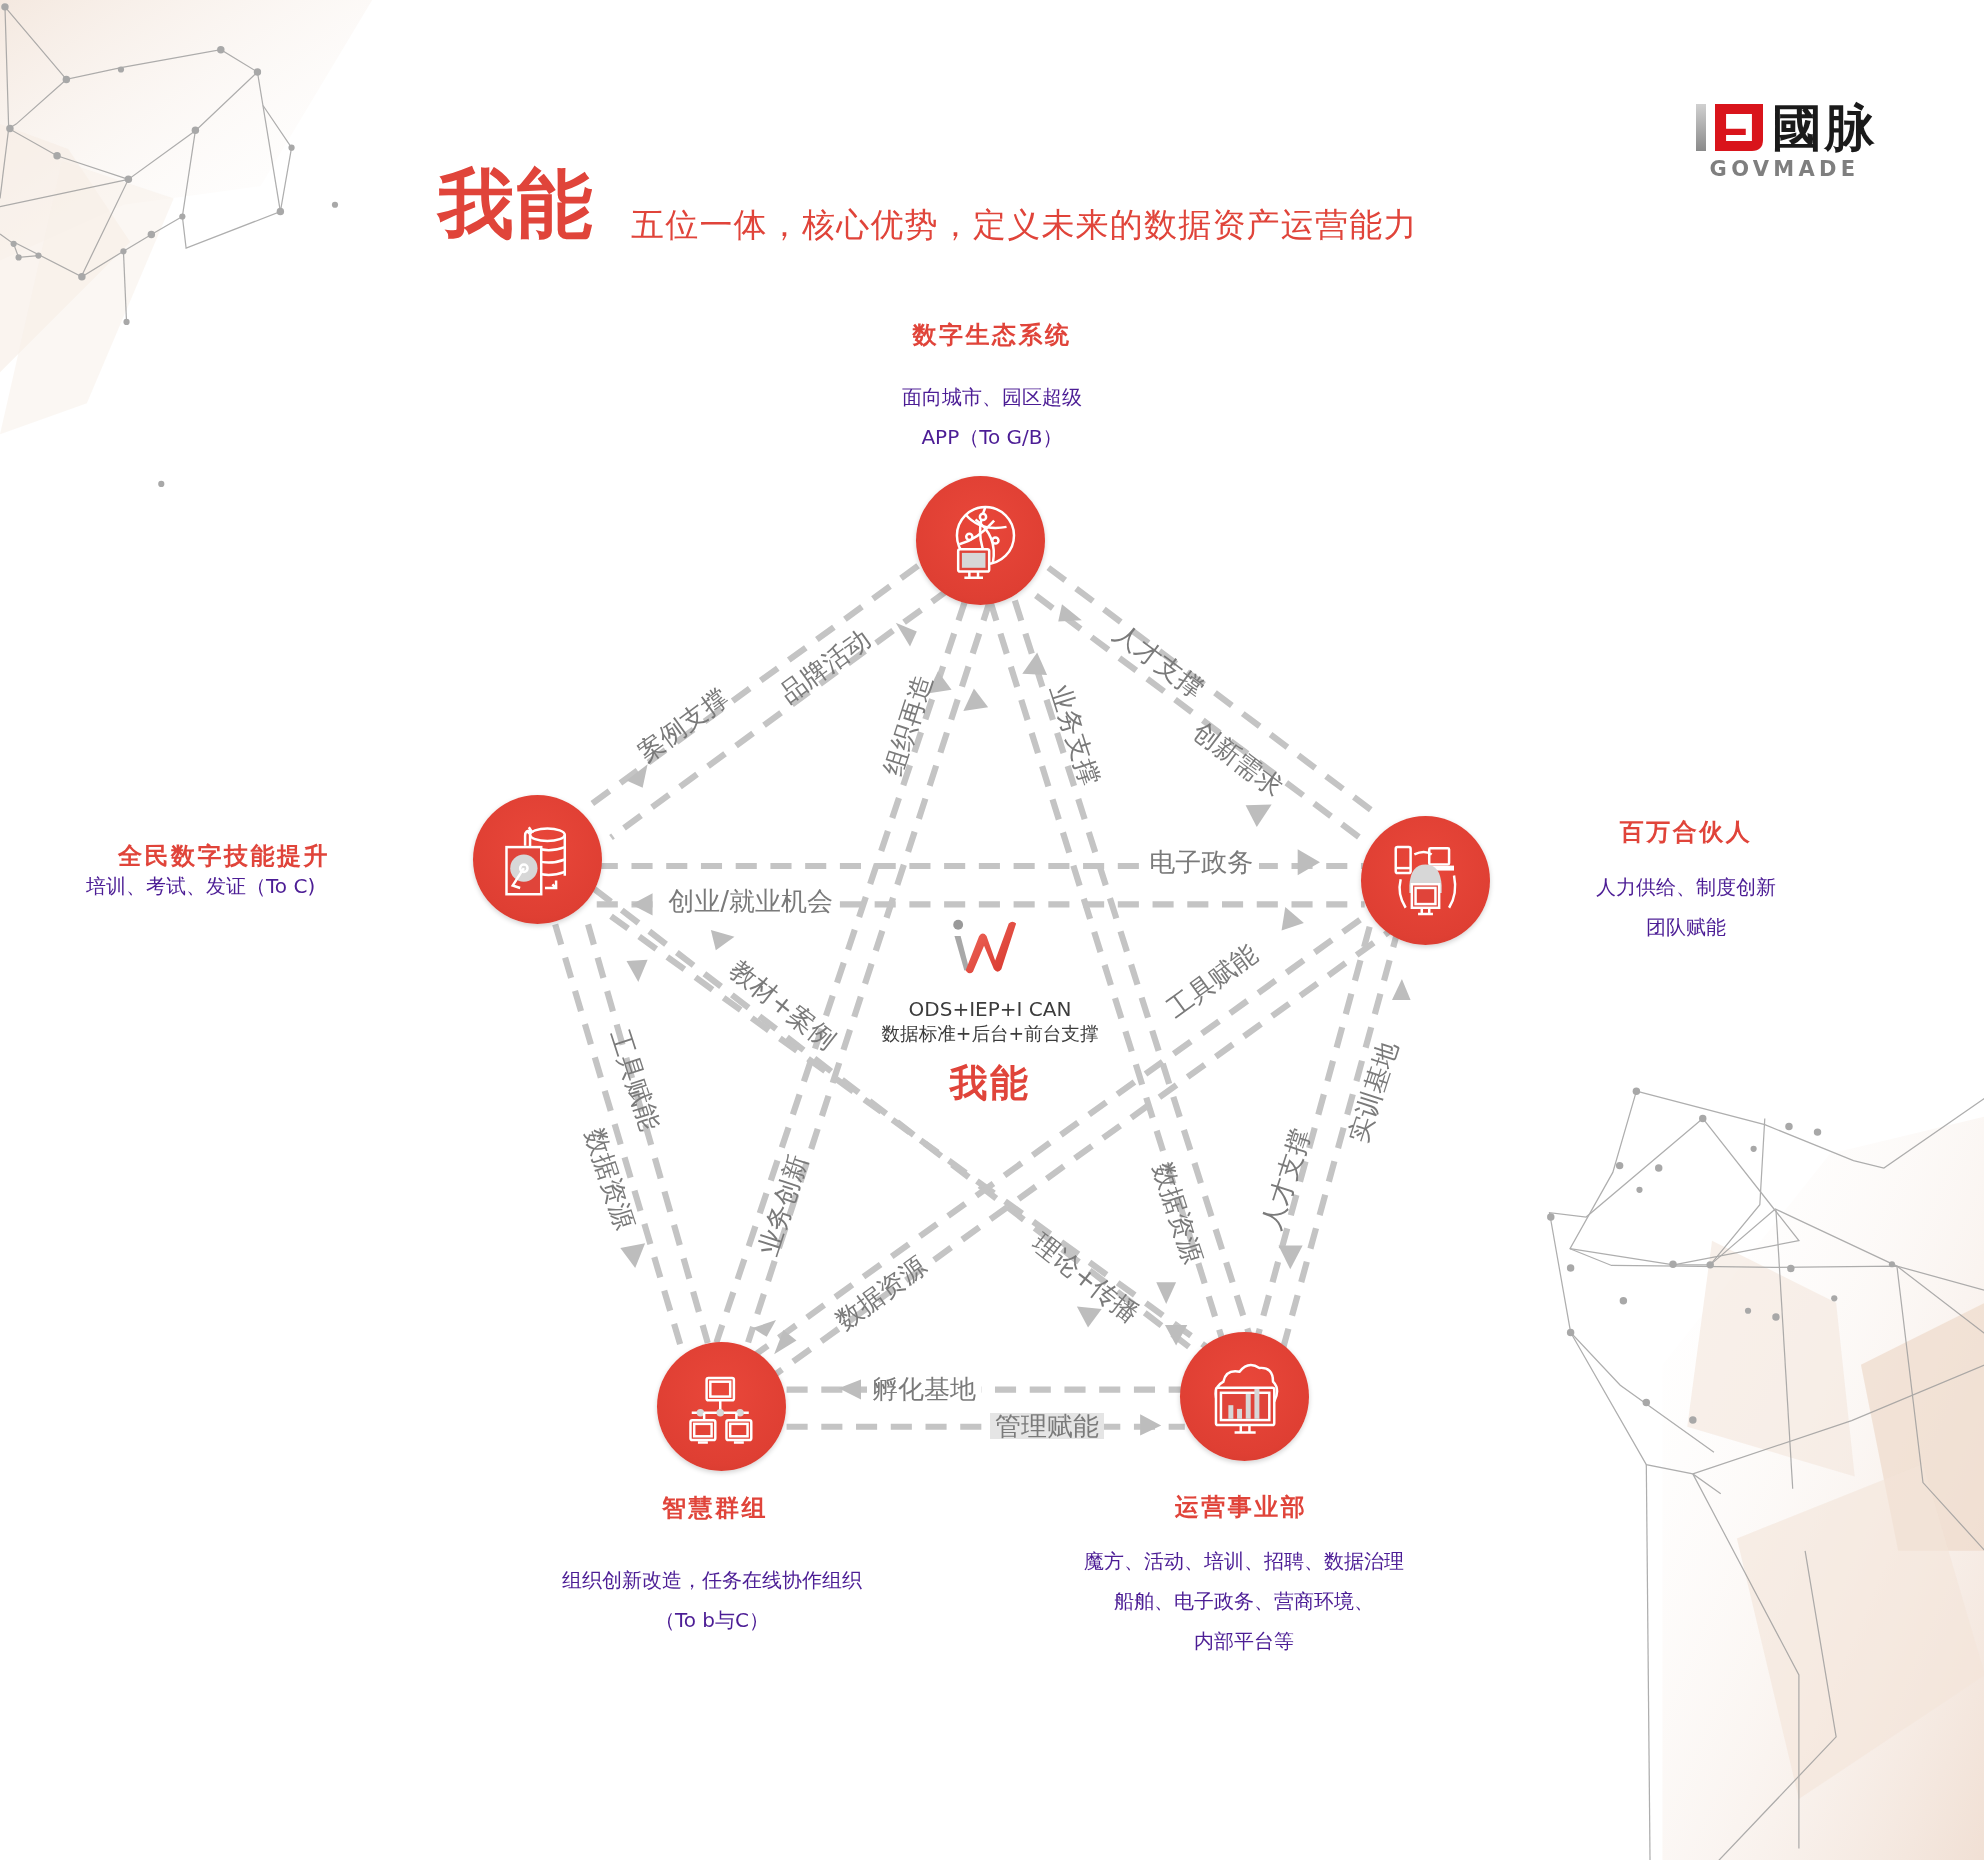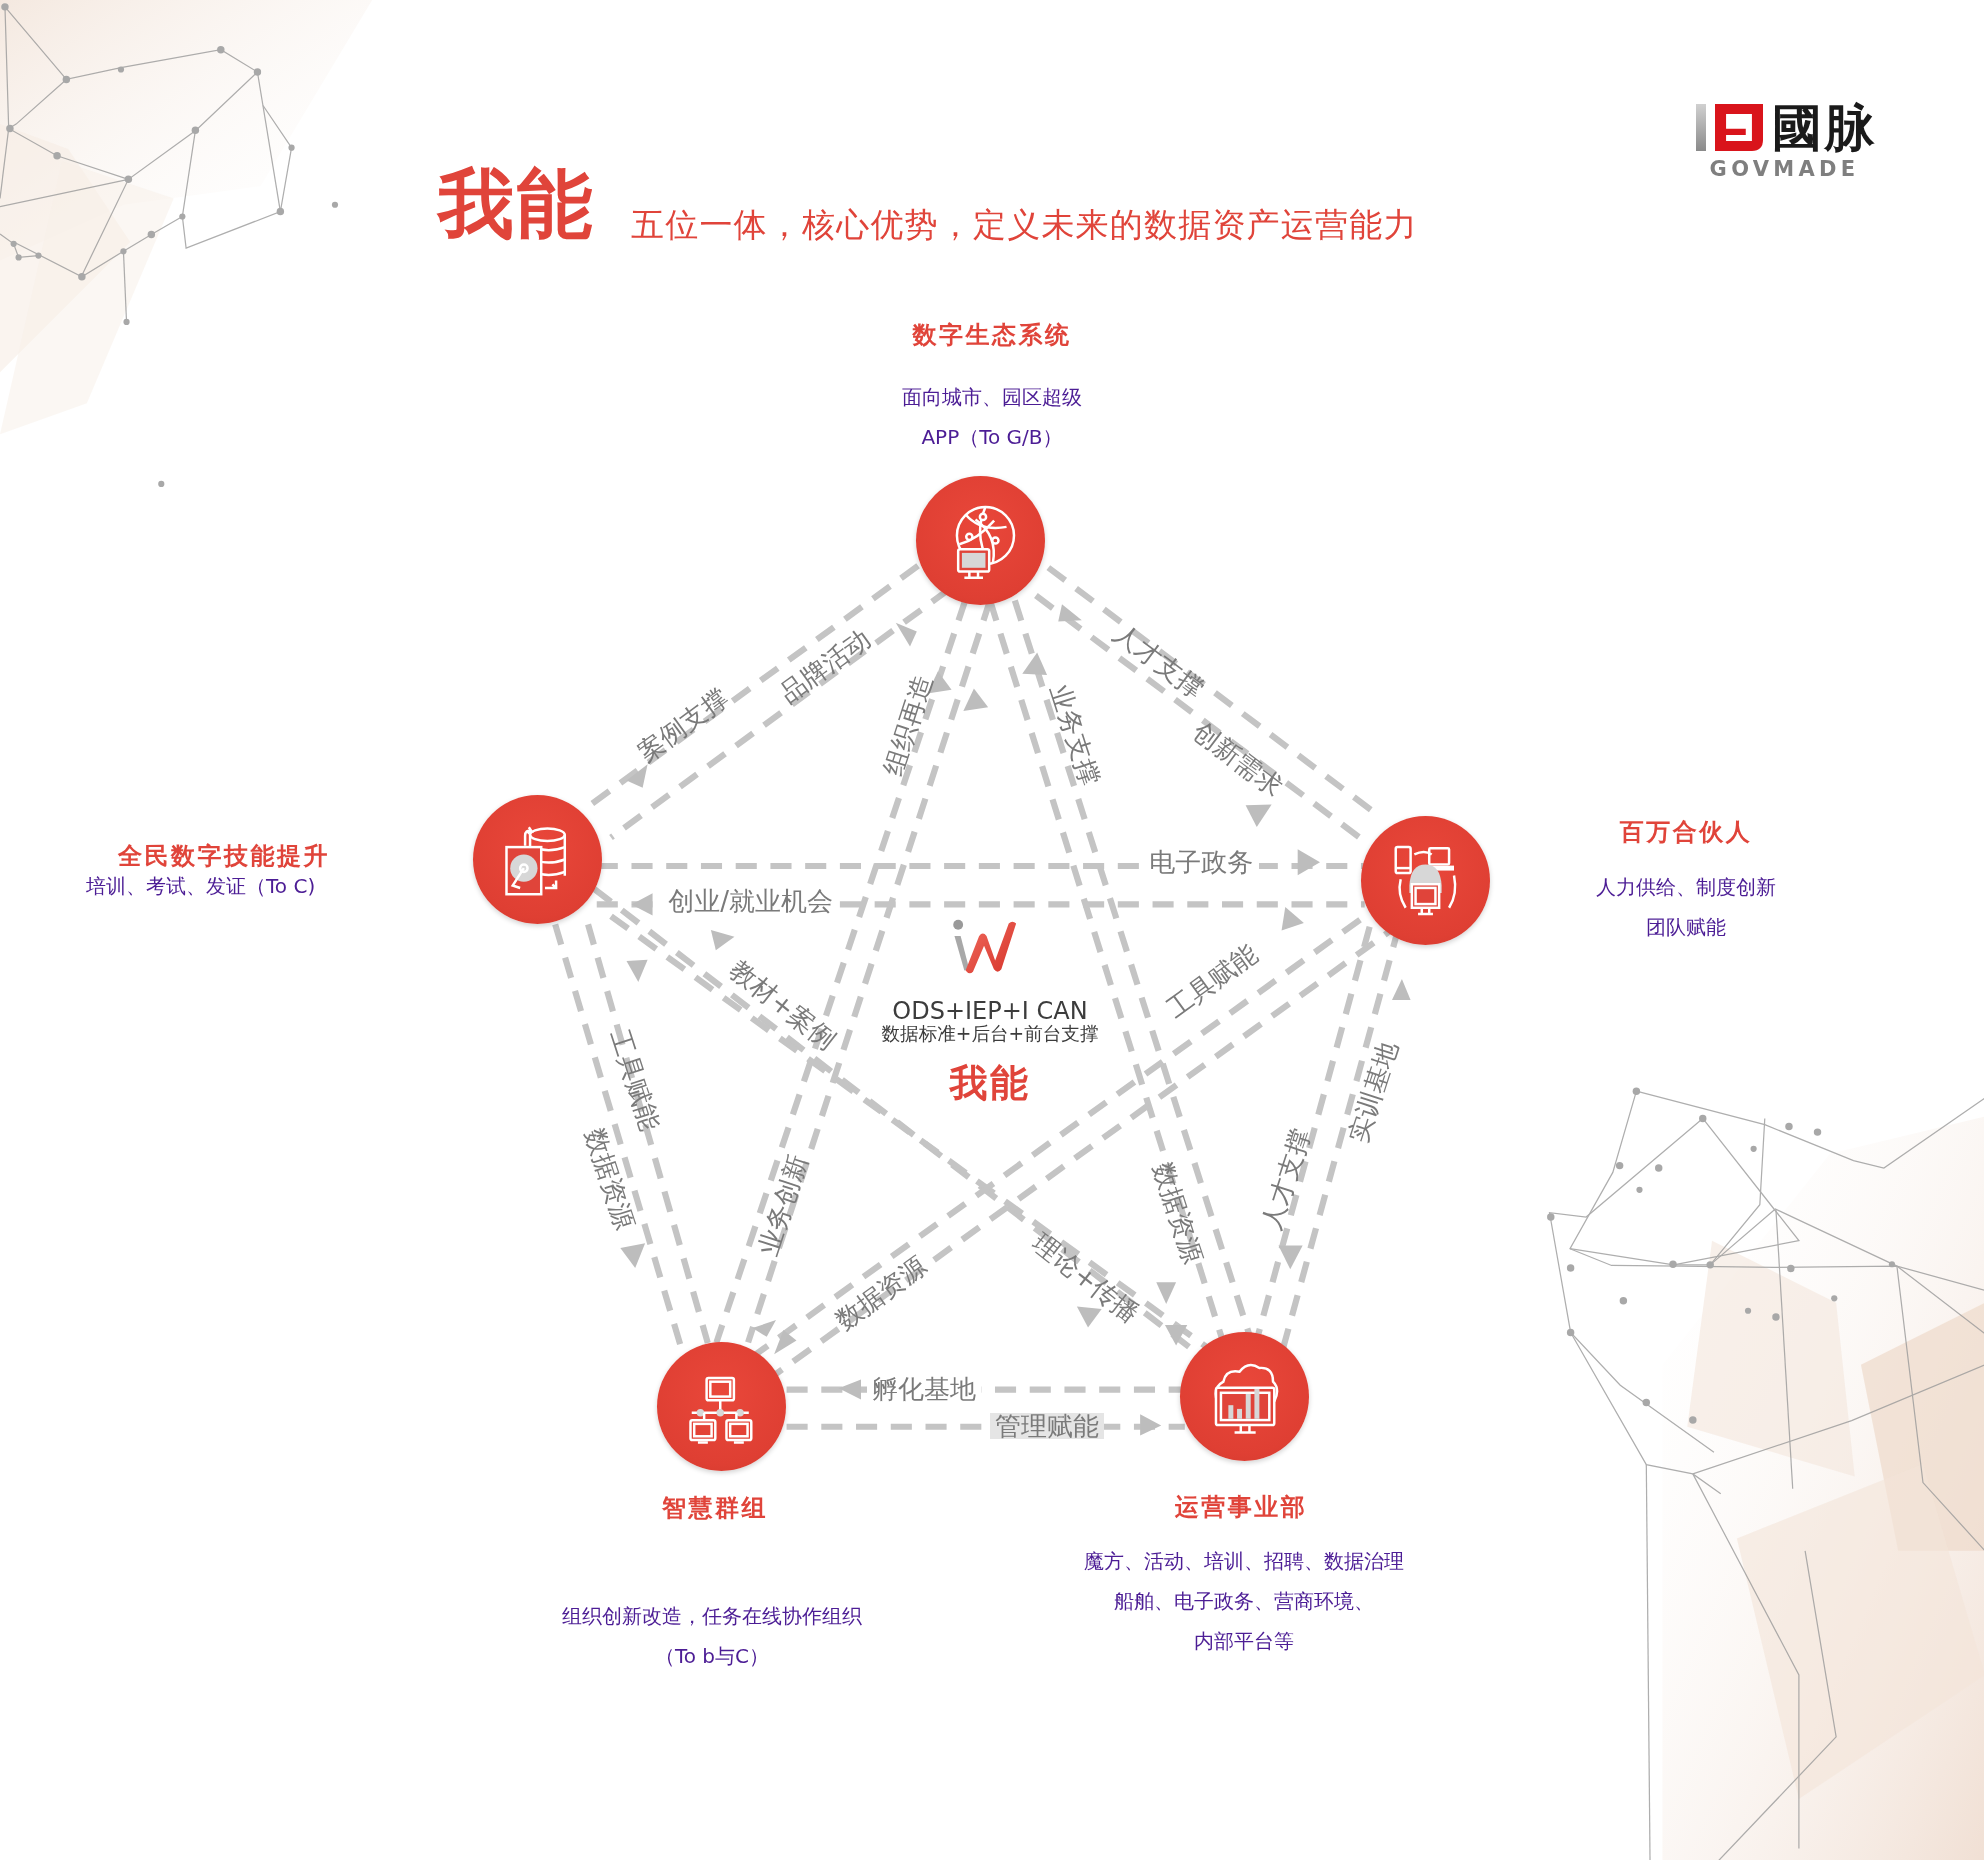--- a/index.html
+++ b/index.html
@@ -22,21 +22,21 @@
                 font-size:24px; line-height:1; white-space:nowrap; letter-spacing:2.5px; }
   .node-desc { font-size:20px; color:#4c1d95; line-height:40px; white-space:nowrap; }
   .center { text-align:center; transform:translateX(-50%); }
   .edge-label { position:absolute; font-size:26px; color:#7a7a7a; white-space:nowrap; line-height:1;
                 transform-origin:center center; }
   .circle { position:absolute; width:129px; height:129px; border-radius:50%;
             background:radial-gradient(circle at 50% 40%, #e9473a 0%, #df3f33 70%, #cf382d 100%);
             box-shadow:0 1.9px 5px rgba(0,0,0,0.18); }
   .circle svg { position:absolute; left:0; top:0; width:129px; height:129px; }
   .core-logo { left:952px; top:917px; width:74px; height:60px; }
-  .core-line1 { left:990px; top:999px; font-size:24px; color:#3c3c3c; line-height:1; }
+  .core-line1 { left:990px; top:999px; font-size:20px; color:#3c3c3c; line-height:1; }
   .core-line2 { left:990px; top:1025px; font-size:18.6px; color:#3c3c3c; line-height:1; }
   .core-title { left:990px; top:1064px; font-family:"DejaVu Serif","Liberation Serif",serif; font-weight:bold;
                 font-size:38px; color:#e0443a; line-height:1; letter-spacing:2.5px; }
 </style>
 </head>
 <body>
 
 <svg class="bg-svg" viewBox="0 0 3200 3000" xmlns="http://www.w3.org/2000/svg">
   <defs>
     <linearGradient id="poly1" x1="0" y1="0" x2="1" y2="1">
@@ -276,21 +276,21 @@
     <circle cx="134" cy="114" r="6" fill="#d7d7d7" stroke="none"></circle>
     <path d="M76 114 V126 M128 114 V126"></path>
     <rect x="54" y="126" width="40" height="32" rx="3"></rect>
     <rect x="60" y="132" width="28" height="20"></rect>
     <rect x="112" y="126" width="40" height="32" rx="3"></rect>
     <rect x="118" y="132" width="28" height="20"></rect>
     <path d="M66 162 H82 M124 162 H140"></path>
   </svg>
 </div>
 <div class="abs node-title center" style="left:715px; top:1496px;">智慧群组</div>
-<div class="abs node-desc center" style="left:712px; top:1596px; text-align:center;">
+<div class="abs node-desc center" style="left:712px; top:1560px; text-align:center;">
   <div>组织创新改造，任务在线协作组织</div>
   <div>（To b与C）</div>
 </div>
 
 <div class="circle" style="left:1180px; top:1332px;">
   <svg viewBox="0 0 208 208" fill="none" stroke="#ffffff" stroke-width="4">
     <path d="M60 112 Q52 90 70 80 Q74 60 96 64 Q110 46 128 58 Q150 56 150 80 Q162 92 152 112"></path>
     <rect x="58" y="90" width="94" height="60" rx="3" fill="#e0443a"></rect>
     <rect x="66" y="98" width="78" height="44"></rect>
     <rect x="78" y="118" width="8" height="22" fill="#d7d7d7" stroke="none"></rect>

